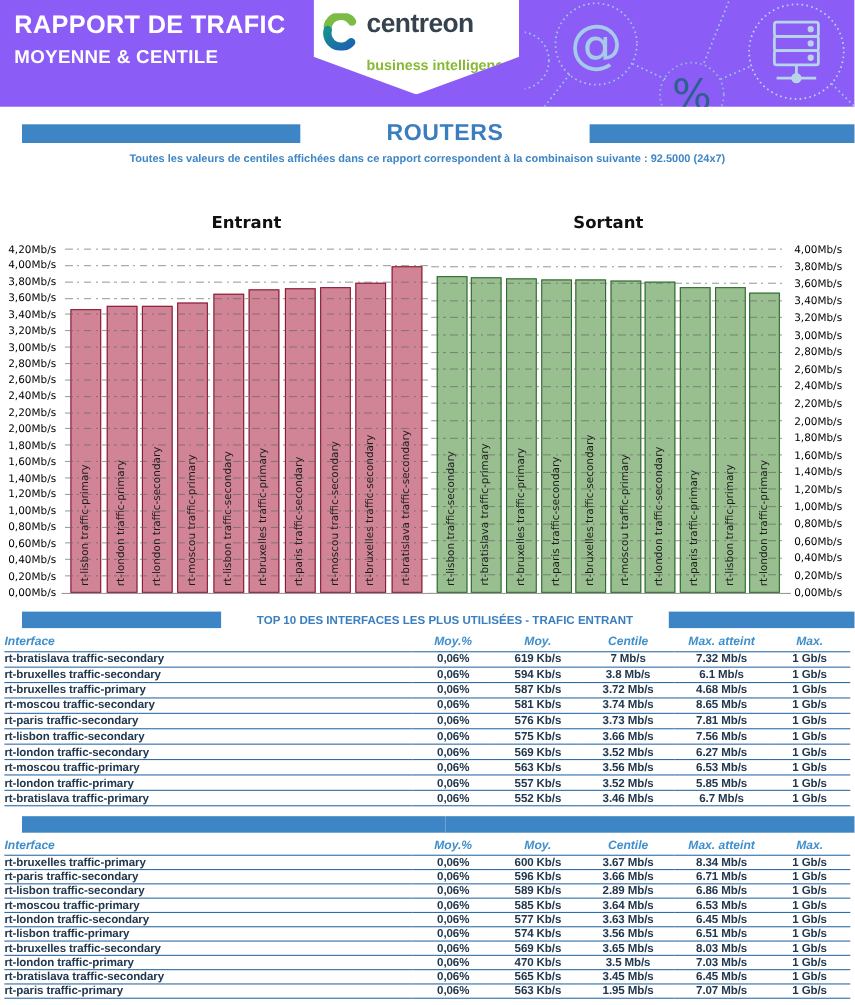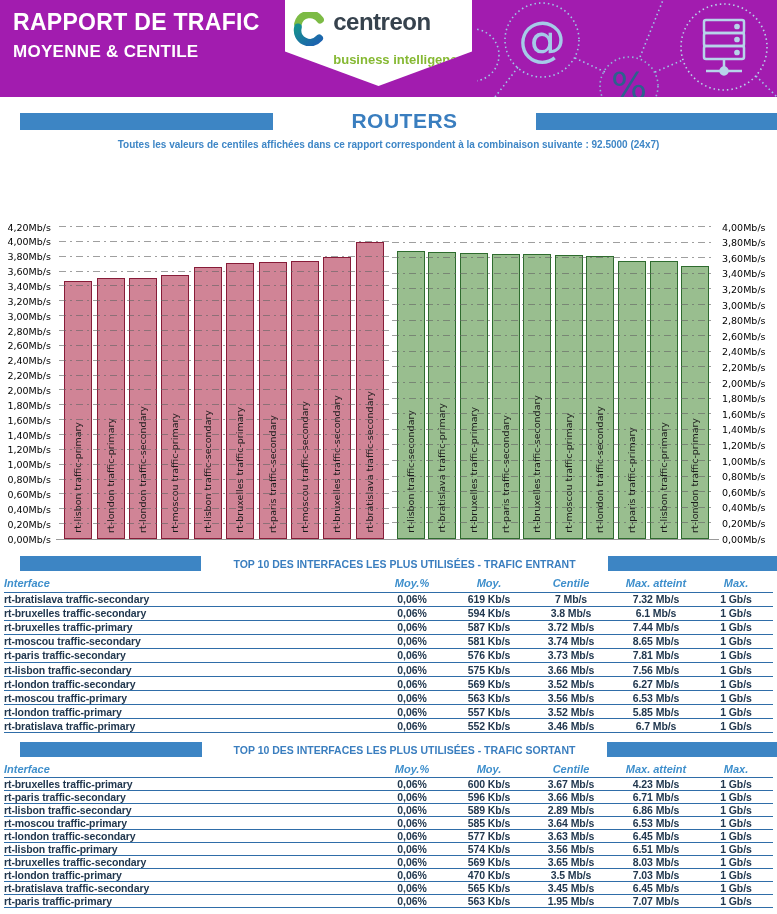--- a/index.html
+++ b/index.html
@@ -1,21 +1,21 @@
 <!DOCTYPE html>
 <html><head>
 <meta charset="utf-8">
 <style>
   * { box-sizing: border-box; margin: 0; padding: 0; }
   html,body { background:#fff; }
   body { font-family: "Liberation Sans", sans-serif; }
   #page { position: relative; width: 777px; height: 914px; background: #fff; overflow: hidden; }
 
   
-  .header { position:absolute; left:0; top:0; width:777px; height:97px; background:#a21caf; }
+  .header { position:absolute; left:0; top:0; width:777px; height:97px; background:#8b5cf6; }
   .header-text { position:absolute; left:13px; top:9px; color:#fff; }
   .h-title { font-size:23px; font-weight:bold; letter-spacing:.3px; }
   .h-subtitle { font-size:17px; font-weight:bold; margin-top:6px; letter-spacing:.3px; }
   .h-date { font-size:10.5px; font-weight:bold; margin-top:8px; }
   .badge { position:absolute; left:285px; top:0; width:187px; height:86px; background:#fff;
            -webkit-clip-path:polygon(0 0,100% 0,100% 60%,50% 100%,0 60%); clip-path:polygon(0 0,100% 0,100% 60%,50% 100%,0 60%); }
   .logo-row { display:flex; align-items:flex-start; justify-content:center; margin-top:10px; }
   .logo-c { width:34px; height:34px; margin-right:7px; margin-top:2px; }
   .logo-word { font-size:24px; font-weight:bold; color:#36424d; letter-spacing:-.5px; line-height:24px; }
   .logo-tag { font-size:13px; font-weight:bold; color:#86b933; margin-top:18px; }
@@ -135,20 +135,21 @@
   <div class="sec-row big">
     <div class="sec-bar"></div>
     <div class="sec-title">ROUTERS</div>
     <div class="sec-bar"></div>
   </div>
 
   <div class="note">Toutes les valeurs de centiles affichées dans ce rapport correspondent à la combinaison suivante : 92.5000 (24x7)</div>
 
 
   <div class="charts" id="charts">
+      <div class="chart-title" style="left: 59px; width: 330px;">Entrant</div>
       <div class="plot" style="left: 59px; width: 330px;">
         <div class="gridline" style="bottom: 14.8571px;"></div>
         <div class="gridline" style="bottom: 29.7143px;"></div>
         <div class="gridline" style="bottom: 44.5714px;"></div>
         <div class="gridline" style="bottom: 59.4286px;"></div>
         <div class="gridline" style="bottom: 74.2857px;"></div>
         <div class="gridline" style="bottom: 89.1429px;"></div>
         <div class="gridline" style="bottom: 104px;"></div>
         <div class="gridline" style="bottom: 118.857px;"></div>
         <div class="gridline" style="bottom: 133.714px;"></div>
@@ -213,20 +214,21 @@
         <div class="ylab" style="top: 134.5px;">2,80Mb/s</div>
         <div class="ylab" style="top: 119.643px;">3,00Mb/s</div>
         <div class="ylab" style="top: 104.786px;">3,20Mb/s</div>
         <div class="ylab" style="top: 89.9286px;">3,40Mb/s</div>
         <div class="ylab" style="top: 75.0714px;">3,60Mb/s</div>
         <div class="ylab" style="top: 60.2143px;">3,80Mb/s</div>
         <div class="ylab" style="top: 45.3571px;">4,00Mb/s</div>
         <div class="ylab" style="top: 30.5px;">4,20Mb/s</div>
       </div>
       <div class="baseline" style="left: 56px; width: 338px;"></div>
+      <div class="chart-title" style="left: 392px; width: 322px;">Sortant</div>
       <div class="plot" style="left: 392px; width: 322px;">
         <div class="gridline" style="bottom: 15.6px;"></div>
         <div class="gridline" style="bottom: 31.2px;"></div>
         <div class="gridline" style="bottom: 46.8px;"></div>
         <div class="gridline" style="bottom: 62.4px;"></div>
         <div class="gridline" style="bottom: 78px;"></div>
         <div class="gridline" style="bottom: 93.6px;"></div>
         <div class="gridline" style="bottom: 109.2px;"></div>
         <div class="gridline" style="bottom: 124.8px;"></div>
         <div class="gridline" style="bottom: 140.4px;"></div>
@@ -337,21 +339,21 @@
           <td>594 Kb/s</td>
           <td>3.8 Mb/s</td>
           <td>6.1 Mb/s</td>
           <td>1 Gb/s</td>
         </tr>
         <tr>
           <td class="col-iface">rt-bruxelles traffic-primary</td>
           <td>0,06%</td>
           <td>587 Kb/s</td>
           <td>3.72 Mb/s</td>
-          <td>7.44 Mb/s</td>
+          <td>4.68 Mb/s</td>
           <td>1 Gb/s</td>
         </tr>
         <tr>
           <td class="col-iface">rt-moscou traffic-secondary</td>
           <td>0,06%</td>
           <td>581 Kb/s</td>
           <td>3.74 Mb/s</td>
           <td>8.65 Mb/s</td>
           <td>1 Gb/s</td>
         </tr>
@@ -401,21 +403,20 @@
           <td>552 Kb/s</td>
           <td>3.46 Mb/s</td>
           <td>6.7 Mb/s</td>
           <td>1 Gb/s</td>
         </tr>
       </tbody>
     </table>
 
   <div class="sec-row small" id="sec-table-out">
     <div class="sec-bar"></div>
-    <div class="sec-title">TOP 10 DES INTERFACES LES PLUS UTILISÉES - TRAFIC SORTANT</div>
     <div class="sec-bar"></div>
   </div>
   <table class="rpt-table" id="table-sortant">
       <colgroup>
         <col>
         <col style="width: 74px;">
         <col style="width: 80px;">
         <col style="width: 84px;">
         <col style="width: 86px;">
         <col style="width: 74px;">
@@ -429,21 +430,21 @@
           <th>Max. atteint</th>
           <th>Max.</th>
         </tr>
       </thead>
       <tbody>
         <tr>
           <td class="col-iface">rt-bruxelles traffic-primary</td>
           <td>0,06%</td>
           <td>600 Kb/s</td>
           <td>3.67 Mb/s</td>
-          <td>4.23 Mb/s</td>
+          <td>8.34 Mb/s</td>
           <td>1 Gb/s</td>
         </tr>
         <tr>
           <td class="col-iface">rt-paris traffic-secondary</td>
           <td>0,06%</td>
           <td>596 Kb/s</td>
           <td>3.66 Mb/s</td>
           <td>6.71 Mb/s</td>
           <td>1 Gb/s</td>
         </tr>

